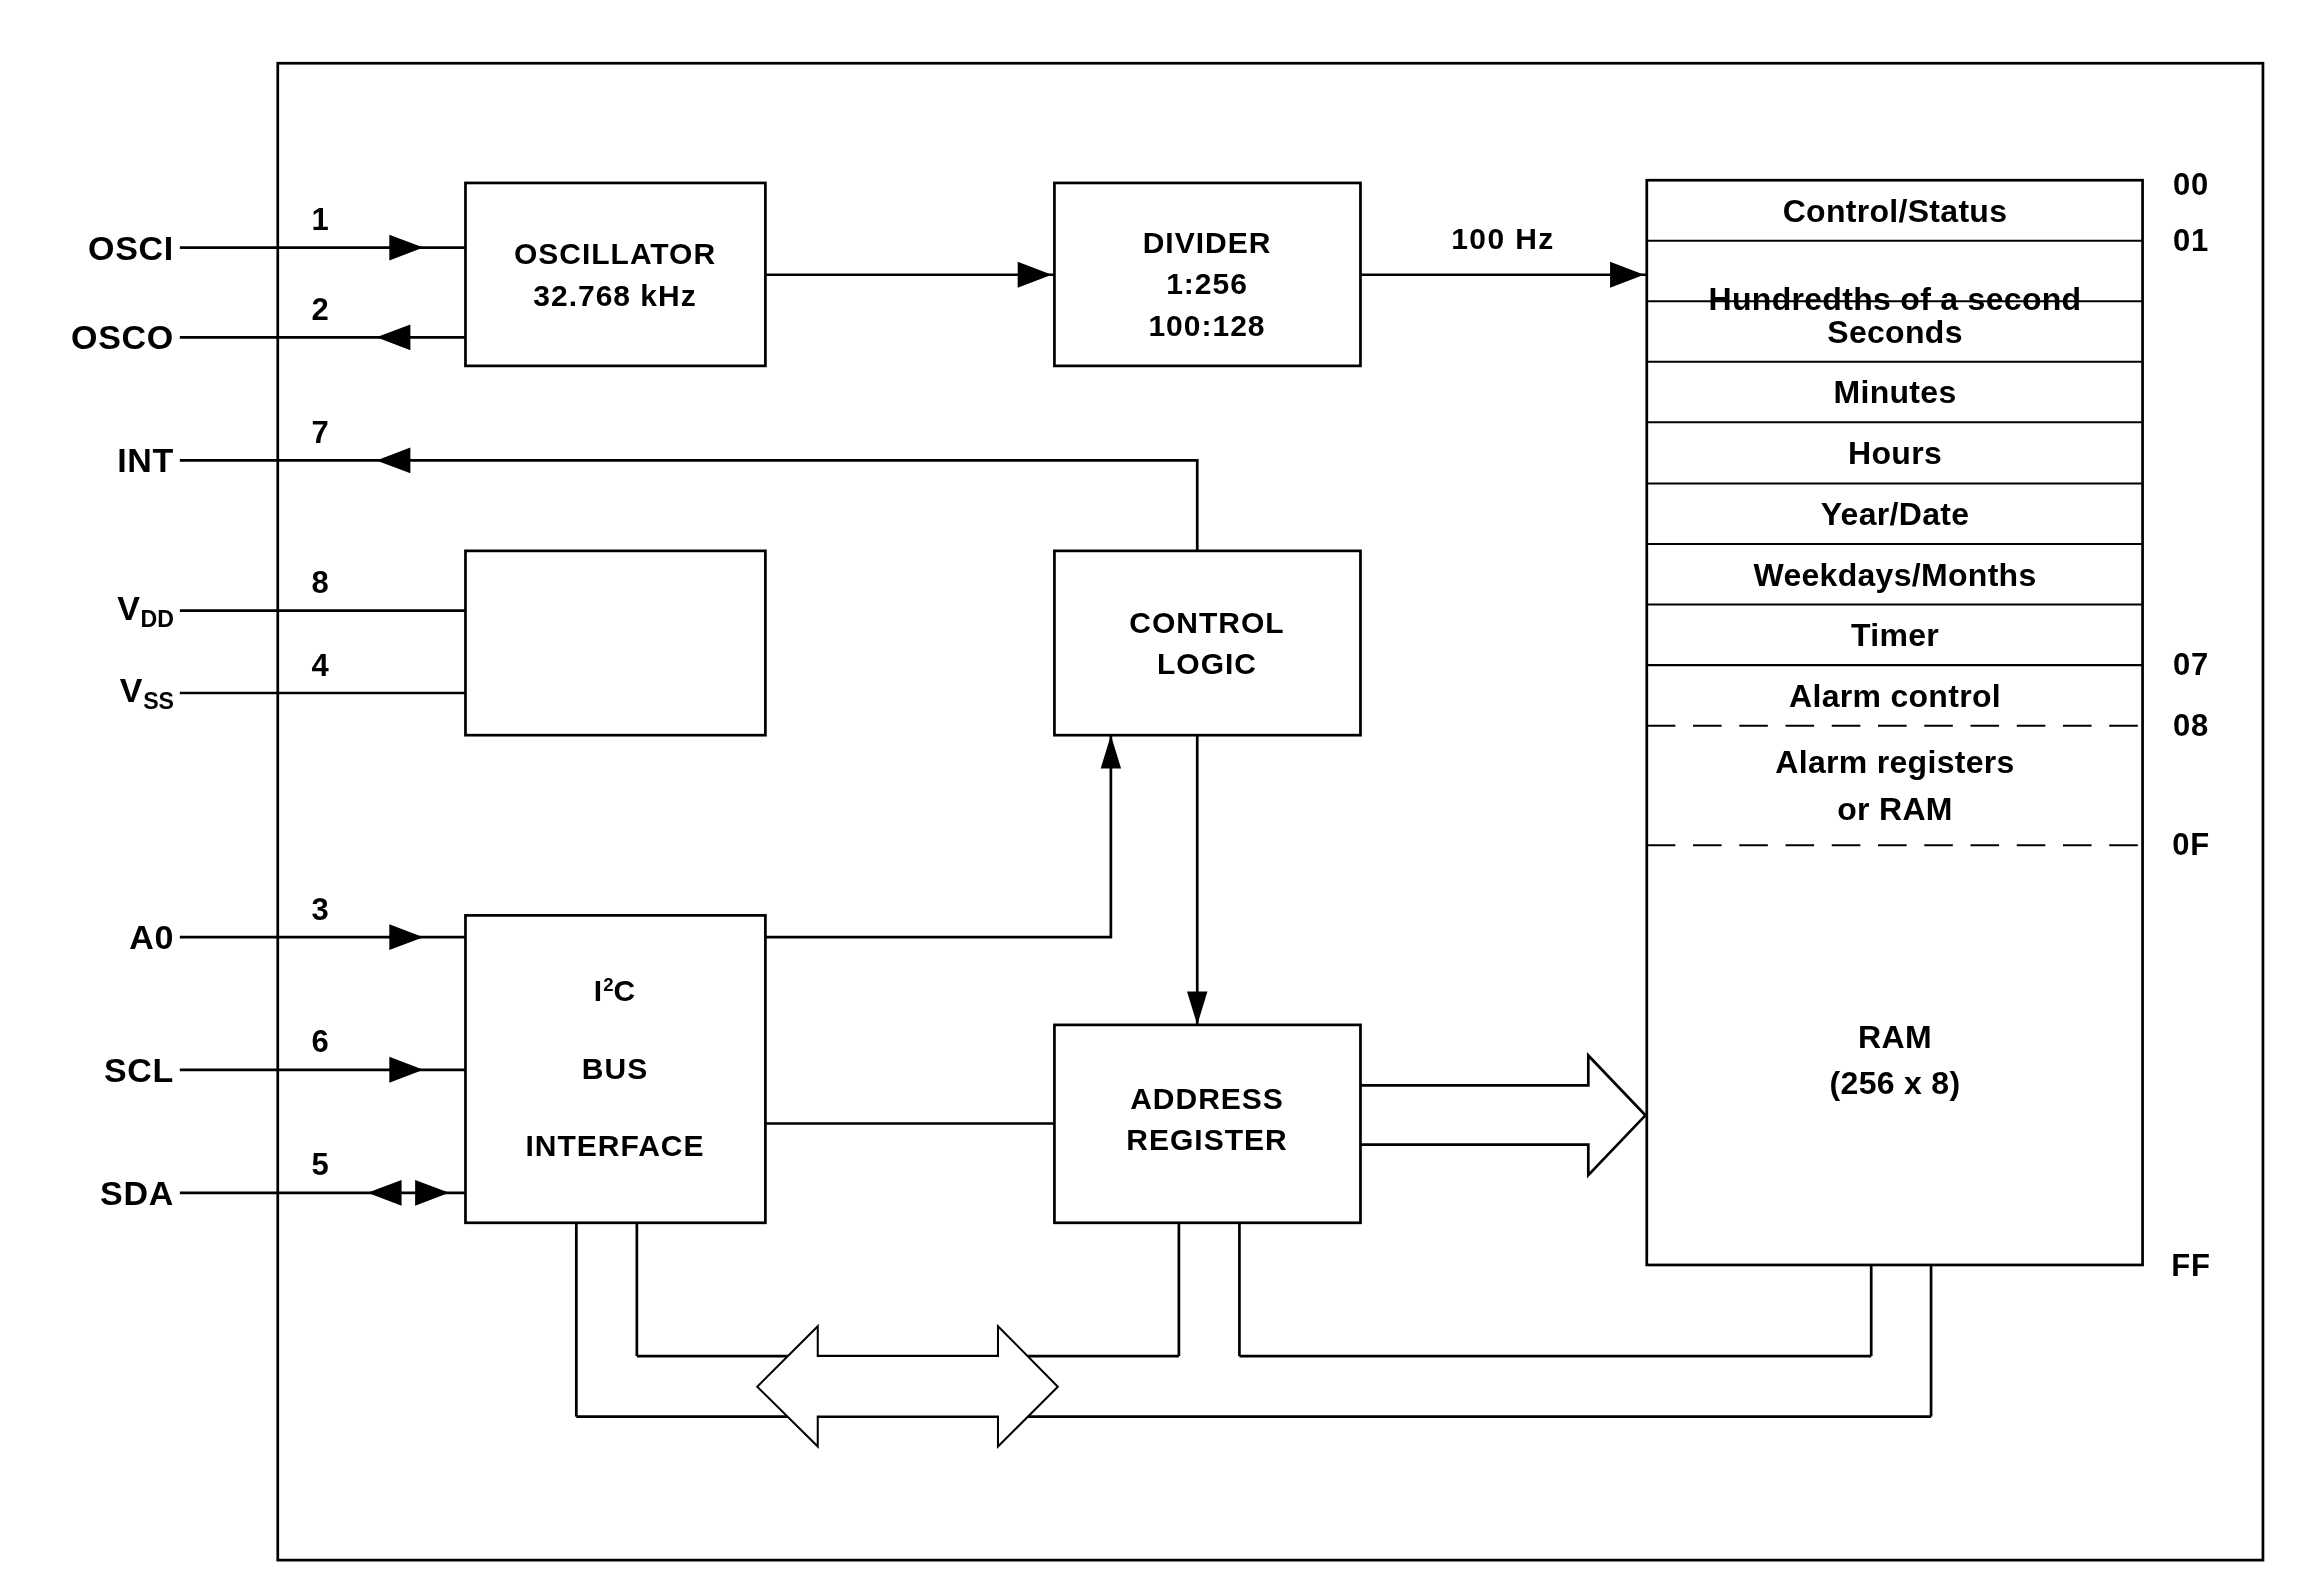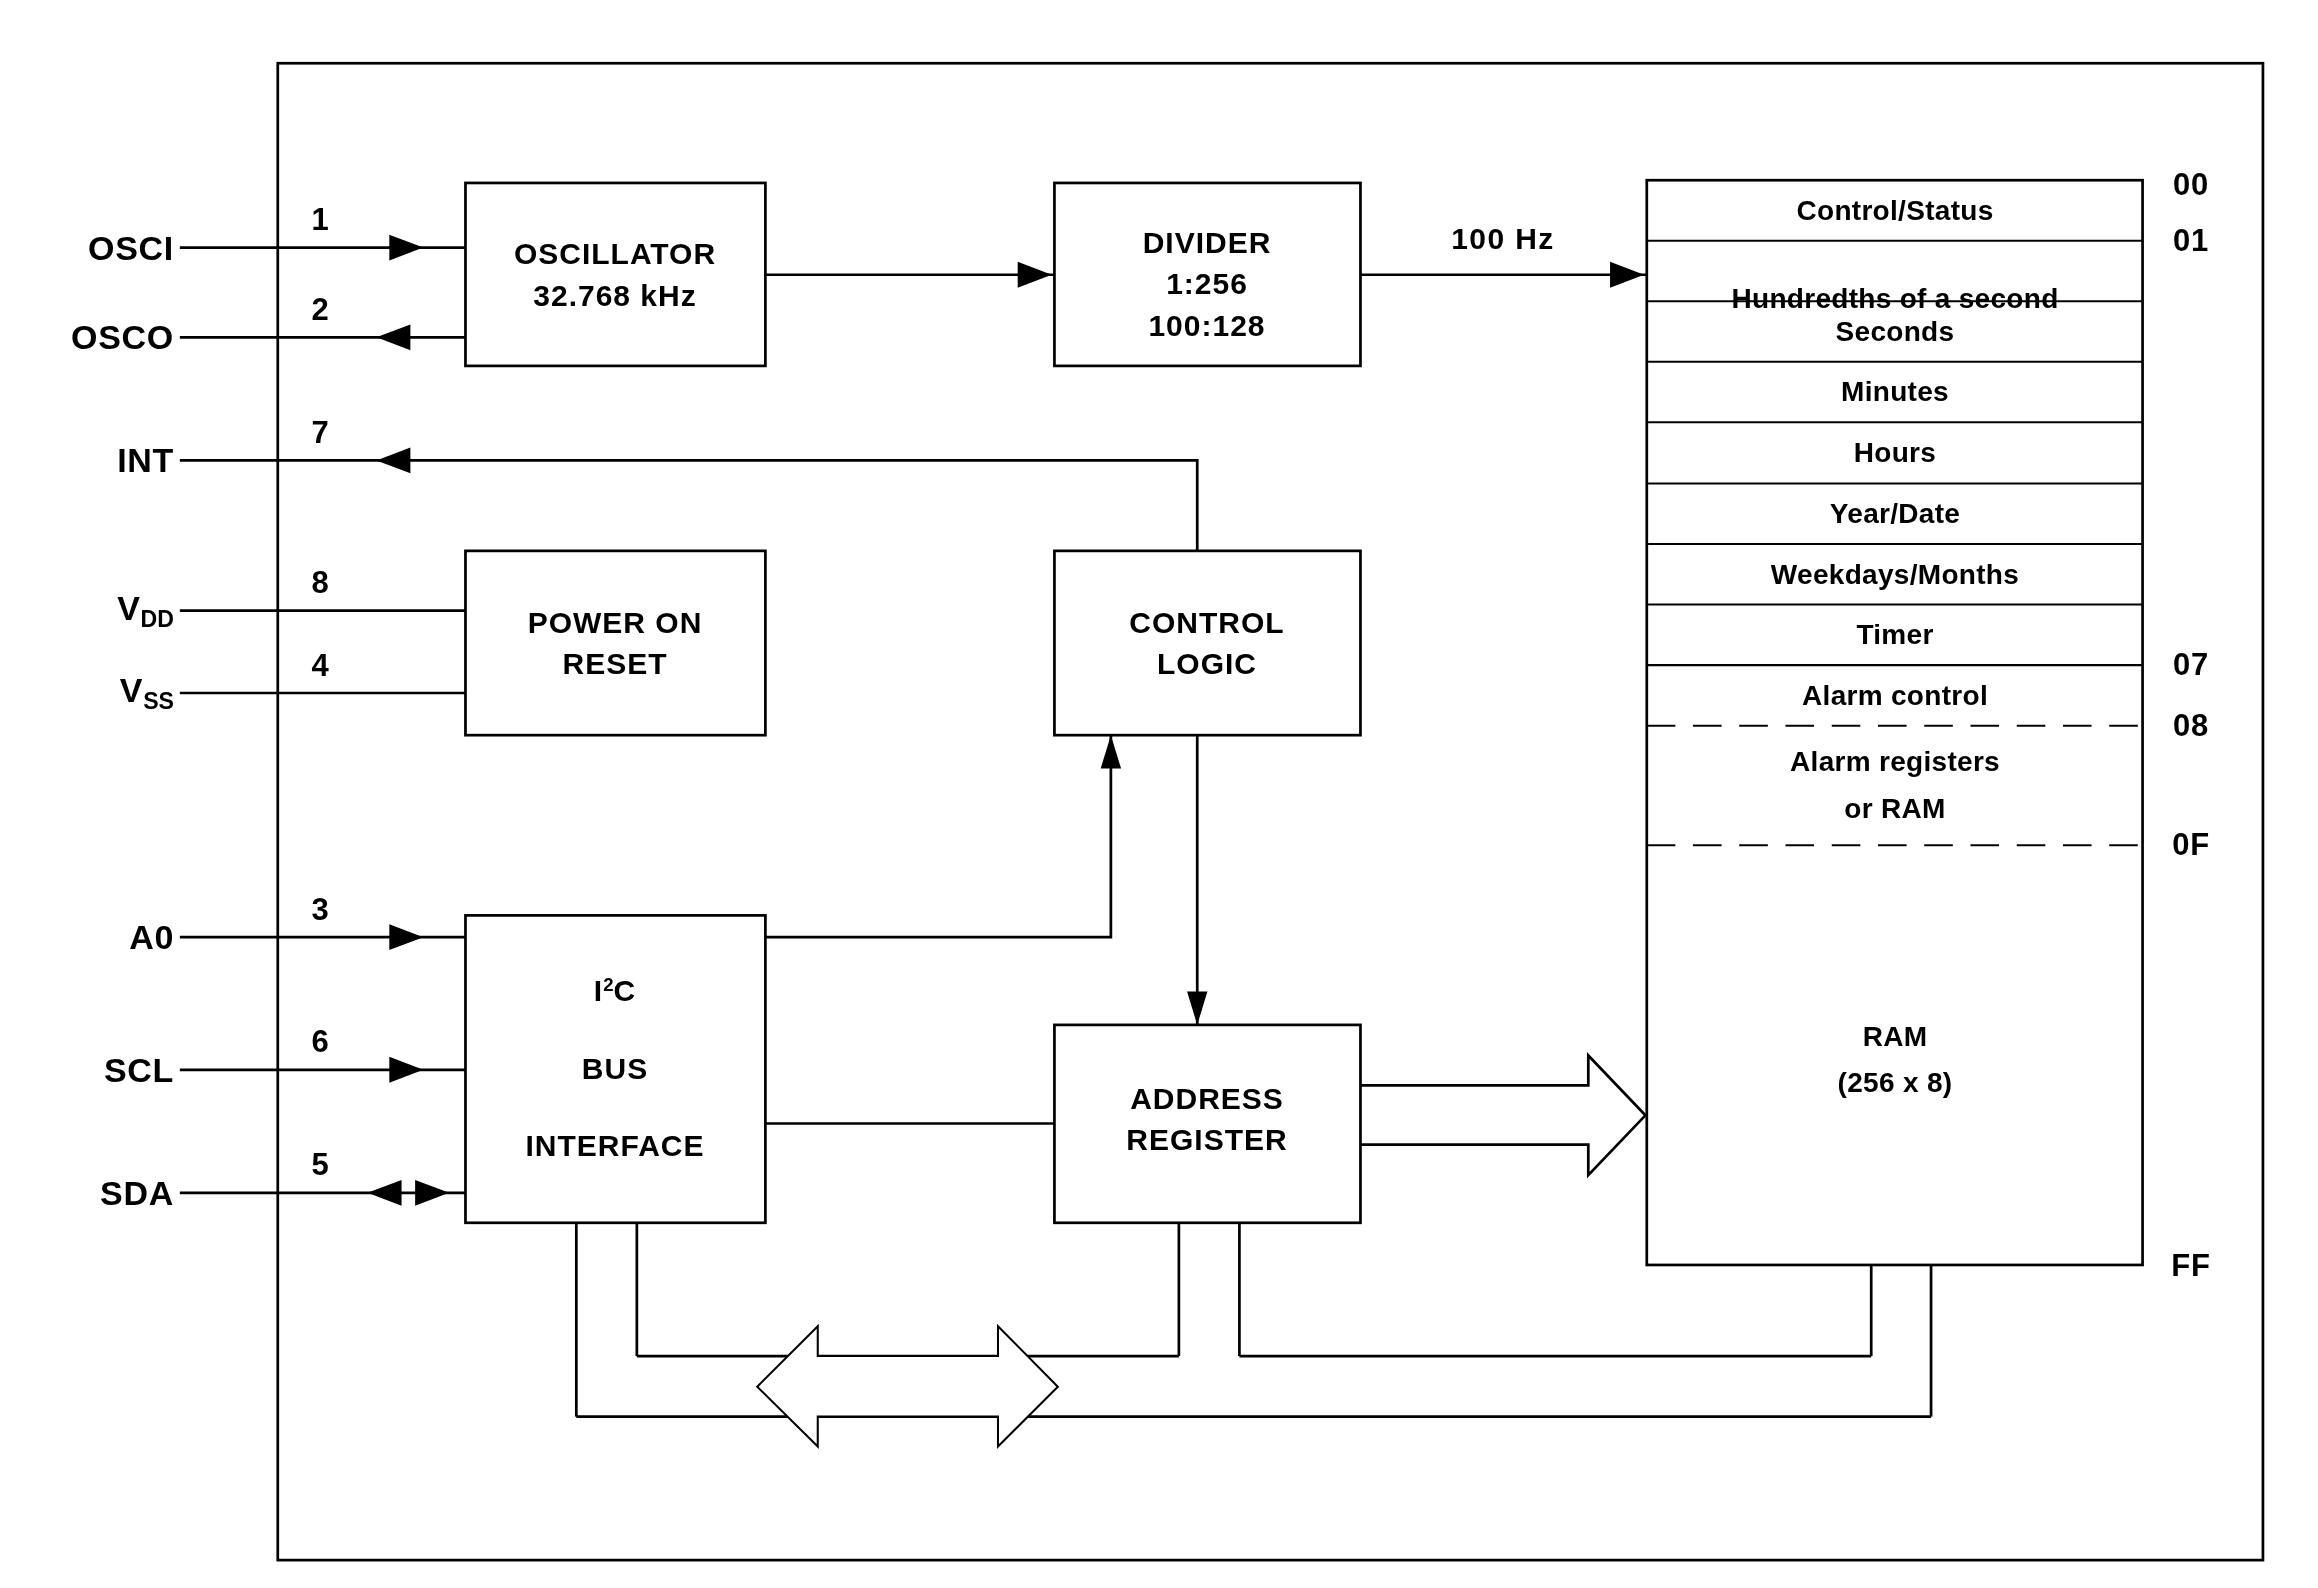--- a/index.html
+++ b/index.html
@@ -5,21 +5,21 @@
   html,body{margin:0;padding:0;background:#fff;}
   #stage{position:relative;width:2319px;height:1588px;background:#fff;color:#000;
          font-family:"Liberation Sans", sans-serif;font-weight:bold;overflow:hidden;}
   #stage svg{position:absolute;left:0;top:0;}
   .txt{position:absolute;white-space:nowrap;color:#000;}
   .center{transform:translate(-50%,-50%);text-align:center;}
   .pin-label{font-size:34px;letter-spacing:0.7px;transform:translateY(-50%);text-align:right;}
   .pin-number{font-size:31px;transform:translate(-50%,-100%);}
   .block-label{display:flex;flex-direction:column;align-items:center;justify-content:center;
                font-size:30px;line-height:1.38;letter-spacing:1px;text-align:center;}
-  .row-label{font-size:28px;letter-spacing:0.3px;}
+  .row-label{font-size:32px;letter-spacing:0.3px;}
   .addr-label{font-size:31px;letter-spacing:0.7px;}
   .signal-label{font-size:30px;letter-spacing:1.4px;}
   .pinsub{font-size:0.68em;vertical-align:-0.32em;letter-spacing:0;}
   .pinsup{font-size:0.62em;vertical-align:0.55em;letter-spacing:0;}
 </style>
 </head>
 <body>
 
 <div id="stage">
 
@@ -107,24 +107,20 @@
 
 <div class="txt block-label" style="left:465px;top:183px;width:300px;height:183px;">
   <span>OSCILLATOR</span>
       <span>32.768 kHz</span>
 </div>
 <div class="txt block-label" style="left:1054px;top:183px;width:306px;height:202px;">
   <span>DIVIDER</span>
       <span>1:256</span>
       <span>100:128</span>
 </div>
-<div class="txt block-label" style="left:465px;top:551px;width:300px;height:184px;">
-  <span>POWER ON</span>
-      <span>RESET</span>
-</div>
 <div class="txt block-label" style="left:1054px;top:551px;width:306px;height:184px;">
   <span>CONTROL</span>
       <span>LOGIC</span>
 </div>
 <div class="txt block-label" style="left:465px;top:915px;width:300px;height:307px;gap:36px;">
   <span><span>I</span><span class="pinsup">2</span><span>C</span></span>
   <span>BUS</span>
       <span>INTERFACE</span>
 </div>
 <div class="txt block-label" style="left:1054px;top:1025px;width:306px;height:188px;">

